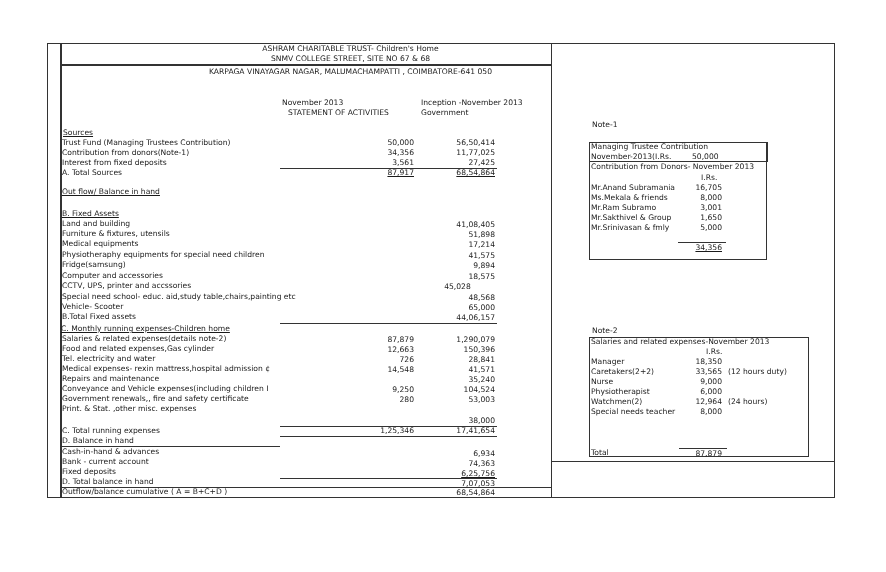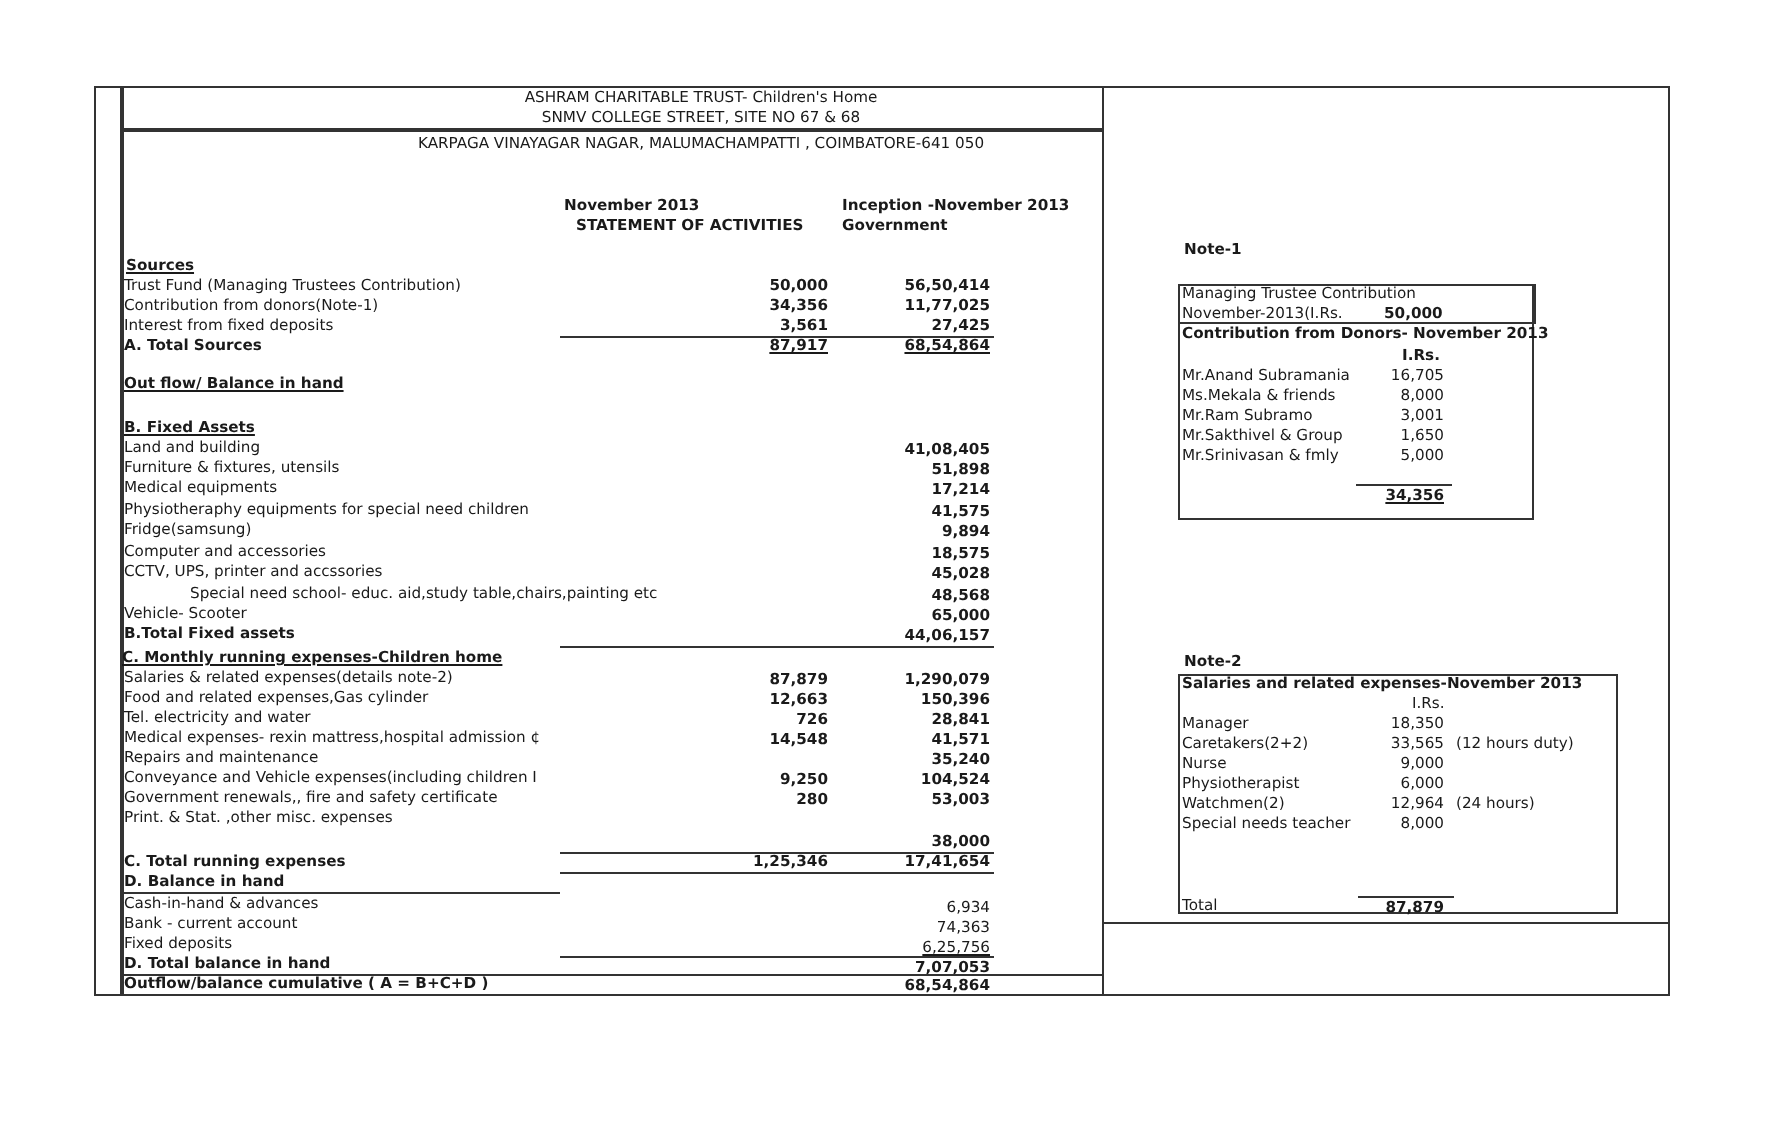--- a/index.html
+++ b/index.html
@@ -1,19 +1,19 @@
 <!DOCTYPE html>
 <html><head>
 <meta charset="utf-8">
 <style>
   html, body { margin:0; padding:0; background:#ffffff; }
   body { width:886px; height:572px; position:relative; overflow:hidden;
          font-family:"DejaVu Sans", sans-serif; color:#1a1a1a; font-size:7.6px; }
   .abs { position:absolute; white-space:nowrap; line-height:10px; }
-  .b { font-weight:bold; }
+  .b { font-weight:normal; }
   .u { text-decoration:underline; }
   .r { text-align:right; }
   .c { text-align:center;padding-left:45px; }
   .line { position:absolute; background:#333; }
 
   
   #outer { position:absolute; left:47px; top:43px; width:504px; height:455px;
            border:1.5px solid #333; border-right:none; box-sizing:border-box; }
   #rightframe { position:absolute; left:551px; top:43px; width:284px; height:455px;
            border:1.5px solid #333; box-sizing:border-box; }
@@ -75,22 +75,22 @@
   <div class="abs b r" style="left:420px;top:230px;width:75px;">51,898</div>
   <div class="abs" style="left:62px;top:239px;">Medical equipments</div>
   <div class="abs b r" style="left:420px;top:240px;width:75px;">17,214</div>
   <div class="abs" style="left:62px;top:250px;">Physiotheraphy equipments for special need children</div>
   <div class="abs b r" style="left:420px;top:251px;width:75px;">41,575</div>
   <div class="abs" style="left:62px;top:260px;">Fridge(samsung)</div>
   <div class="abs b r" style="left:420px;top:261px;width:75px;">9,894</div>
   <div class="abs" style="left:62px;top:271px;">Computer and accessories</div>
   <div class="abs b r" style="left:420px;top:272px;width:75px;">18,575</div>
   <div class="abs" style="left:62px;top:281px;">CCTV, UPS, printer and accssories</div>
-  <div class="abs b r" style="left:420px;top:282px;width:75px;">45,028</div>
-  <div class="abs" style="left:62px;top:292px;padding-left:33px;">Special need school- educ. aid,study table,chairs,painting etc</div>
+  <div class="abs b r" style="left:420px;top:282px;width:75px;text-align:center;">45,028</div>
+  <div class="abs" style="left:62px;top:292px;">Special need school- educ. aid,study table,chairs,painting etc</div>
   <div class="abs b r" style="left:420px;top:293px;width:75px;">48,568</div>
   <div class="abs" style="left:62px;top:302px;">Vehicle- Scooter</div>
   <div class="abs b r" style="left:420px;top:303px;width:75px;">65,000</div>
 </div>
 <div class="abs b" style="left:62px;top:312px;">B.Total Fixed assets</div>
 <div class="abs b r" style="left:420px;top:313px;width:75px;">44,06,157</div>
 <div class="line" style="left:280px;top:323px;width:217px;height:1px;"></div>
 
 <div class="abs b u" style="left:61px;top:324px;">C. Monthly running expenses-Children home</div>
 <div>

